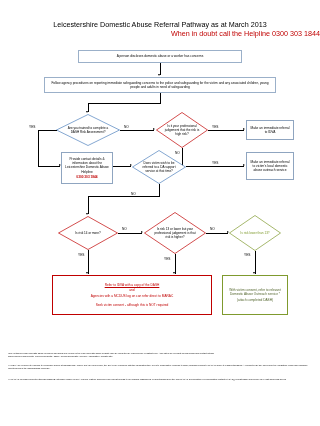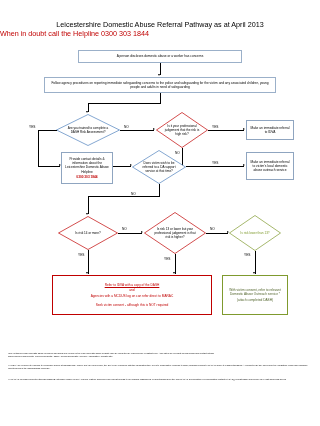--- a/index.html
+++ b/index.html
@@ -20,21 +20,21 @@
     position: absolute;
     top: 20px; left: 0; width: 320px;
     text-align: center;
     font-size: 7.2px;
     color: #000;
     line-height: 9px;
   }
   .subtitle {
     position: absolute;
     top: 29px; left: 0; width: 320px;
-    text-align: left;
+    text-align: right;
     font-size: 7.2px;
     color: #c00000;
     line-height: 9px;
   }
   .box {
     position: absolute;
     border: 0.7px solid #808080;
     background: #ffffff;
     display: flex;
     align-items: center;
@@ -103,21 +103,21 @@
     border-bottom: 1.6px solid transparent;
   }
   .arrowh.right { border-left: 2.4px solid #000; }
   .arrowh.left { border-right: 2.4px solid #000; }
 </style>
 </head>
 <body>
 
 <div id="page">
 
-  <div class="title">Leicestershire Domestic Abuse Referral Pathway as at April 2013</div>
+  <div class="title">Leicestershire Domestic Abuse Referral Pathway as at March 2013</div>
   <div class="subtitle">When in doubt call the Helpline 0300 303 1844</div>
 
   <div class="box banner" style="left:78px; top:50px; width:164px; height:13px;">
     <span>A person discloses domestic abuse or a worker has concerns</span>
   </div>
   <div class="ln" style="left:160px; top:63px; width:0.7px; height:12px;"></div>
   <div class="arrow down" style="left:158.4px; top:74px;"></div>
 
   <div class="box banner" style="left:44px; top:77px; width:232px; height:16px;">
     <span>Follow agency procedures on reporting immediate safeguarding concerns to the police and safeguarding for the vic­tim and any associated children, young people and adults in need of safeguarding</span>

